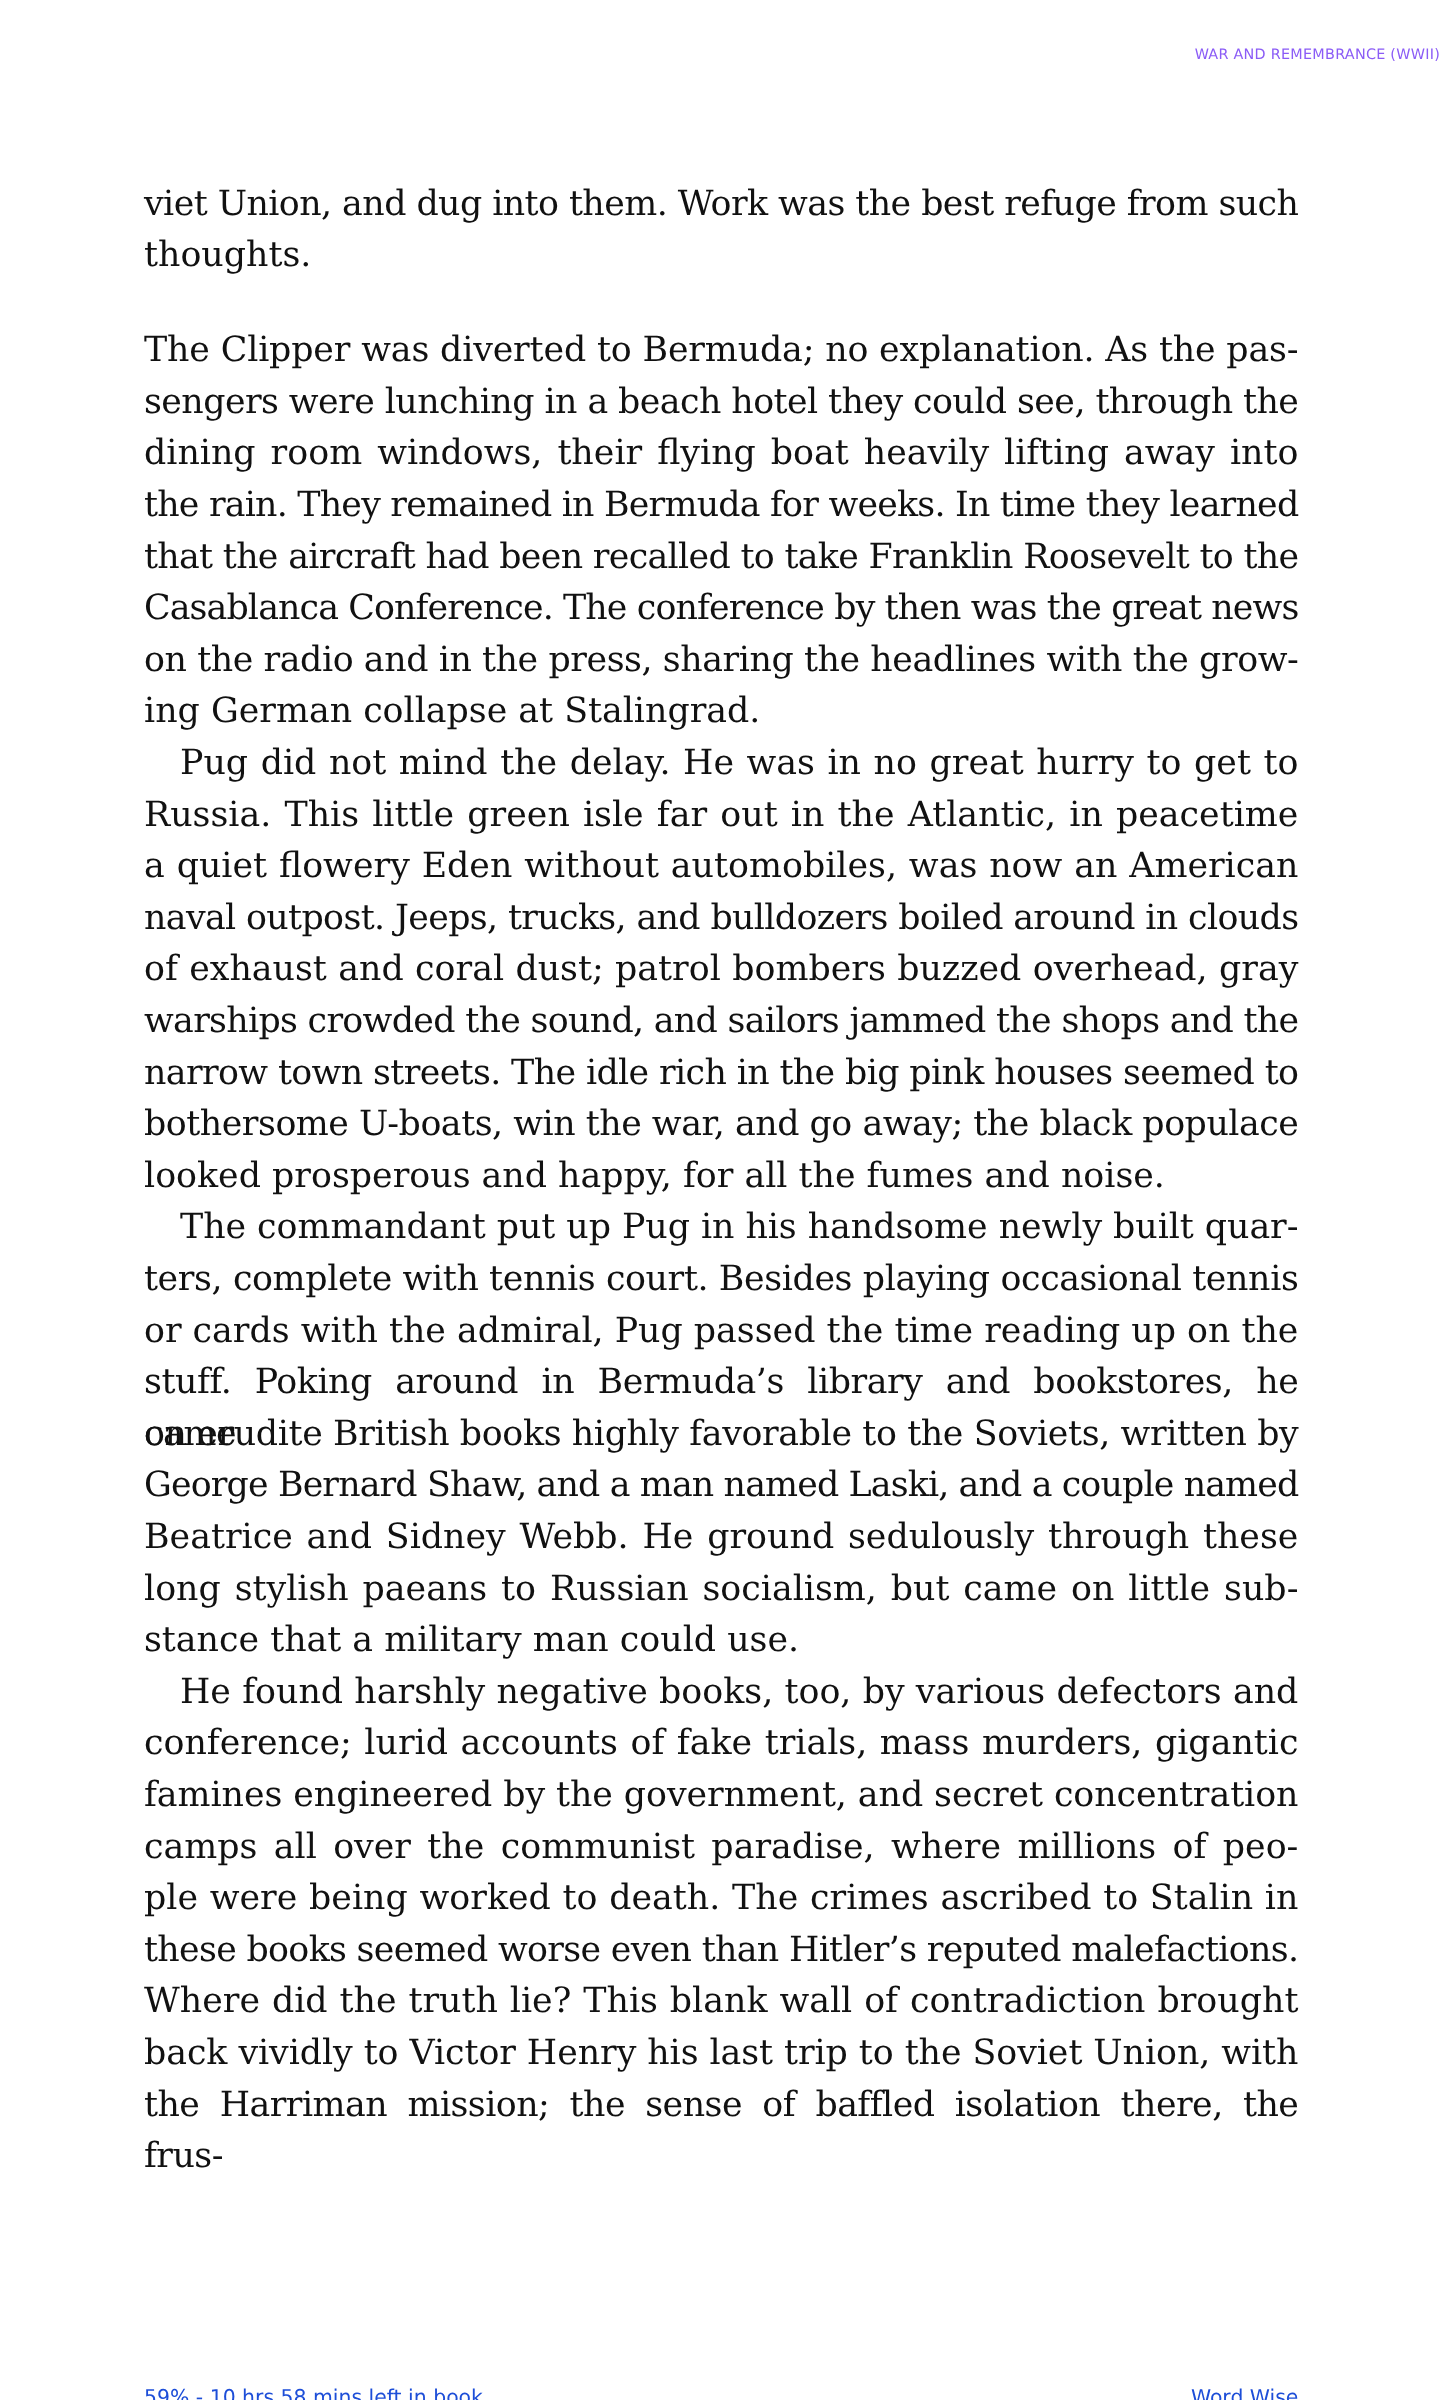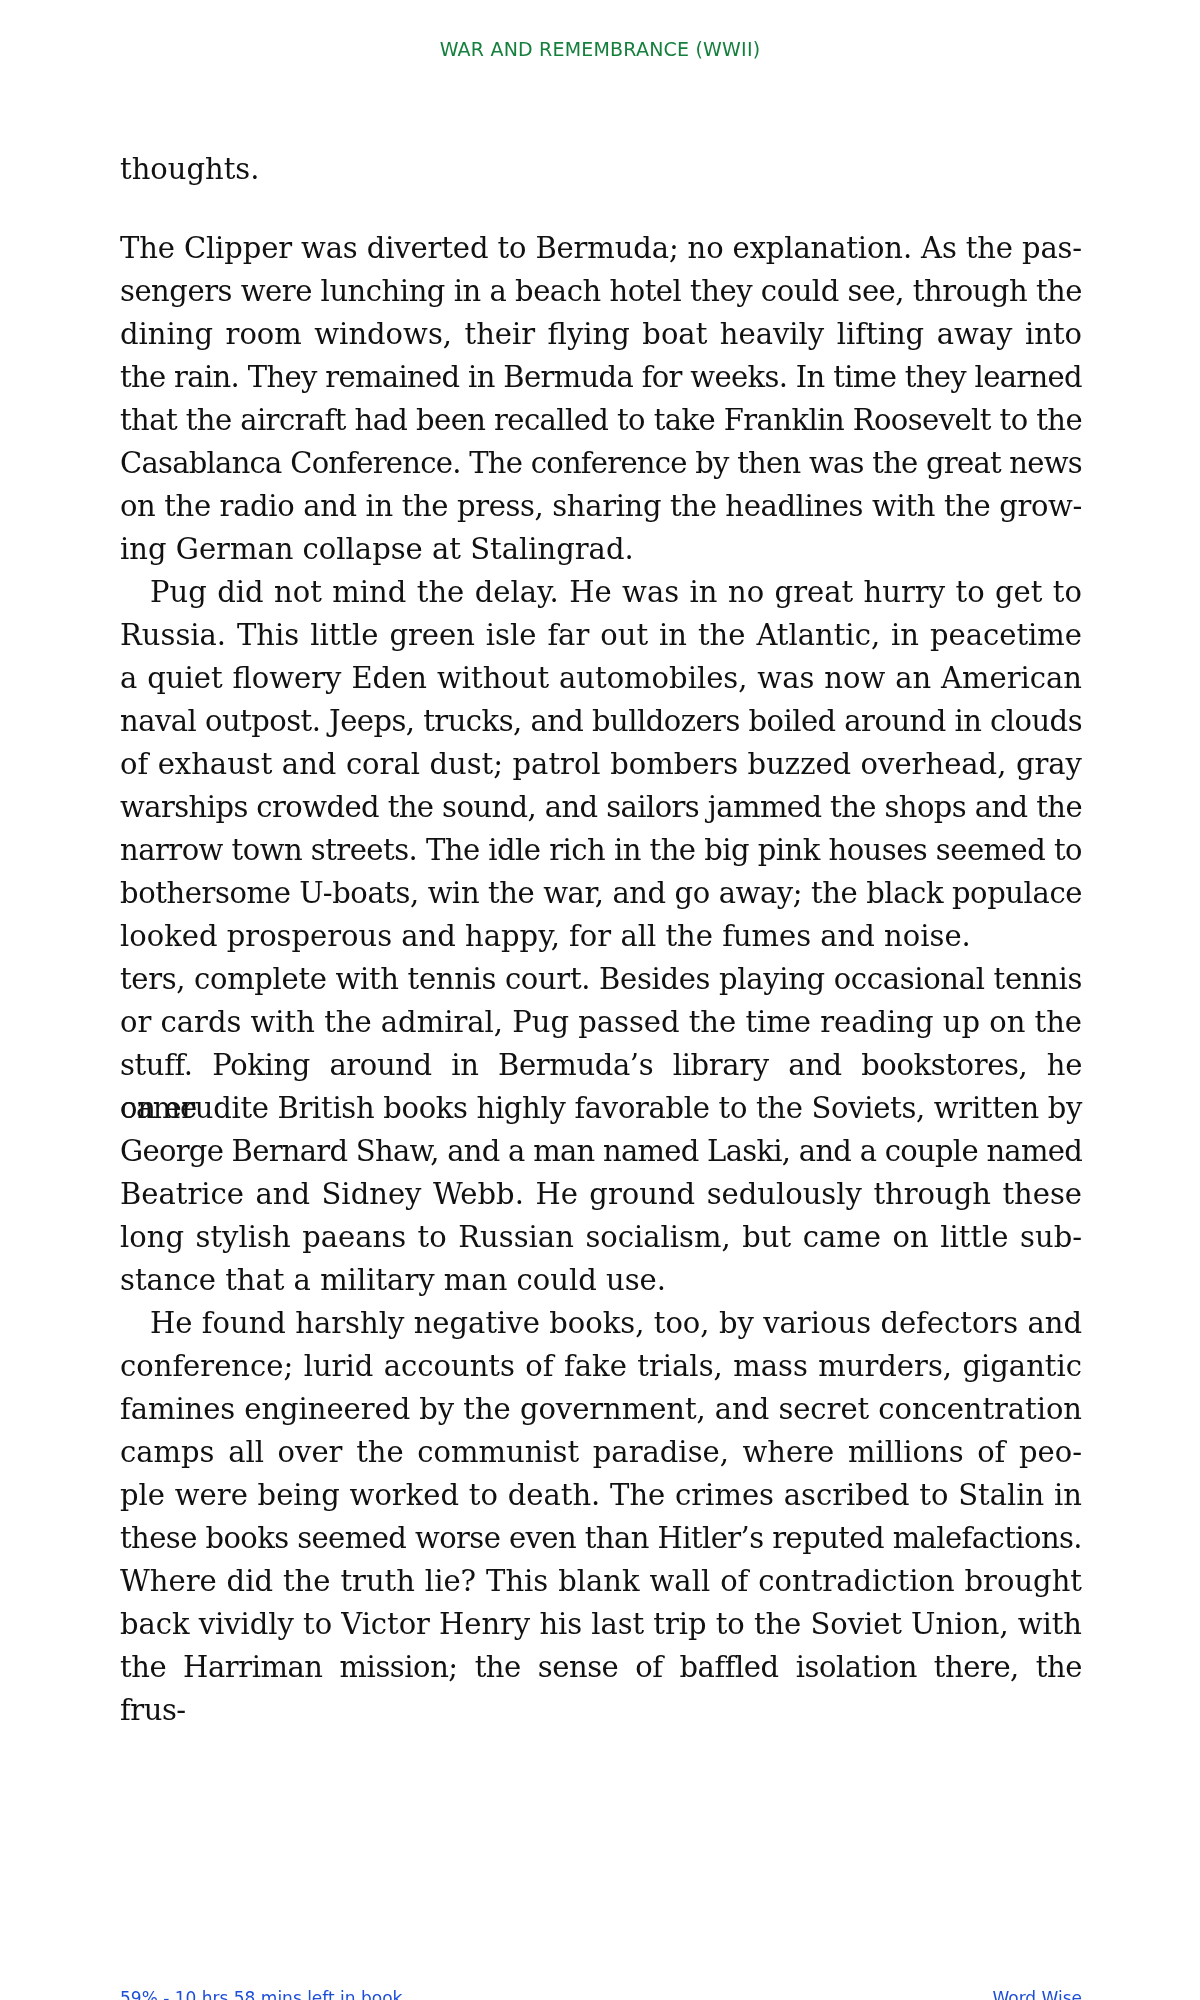--- a/index.html
+++ b/index.html
@@ -1,35 +1,36 @@
 <!DOCTYPE html>
 <html><head>
 <meta charset="utf-8">
 <style>
   html, body { margin:0; padding:0; }
   body { width:1200px; height:2000px; background:#ffffff; position:relative; overflow:hidden; }
-  .header { position:absolute; top:38px; left:0; width:1200px; text-align:center;
-    font-family:"DejaVu Sans", sans-serif; font-size:19px; color:#15803d; letter-spacing:0.2px; }
+  .header { position:absolute; top:38px; left:0; width:1200px; text-align:right;
+    font-family:"DejaVu Sans", sans-serif; font-size:12px; color:#8b5cf6; letter-spacing:0.2px; }
   .page { position:absolute; left:120px; width:962px; top:148px;
     font-family:"DejaVu Serif", serif; font-size:29px; color:#111111; line-height:43px; }
   .ln { display:block; height:43px; white-space:nowrap; text-align:justify; text-align-last:justify; overflow:visible; }
   .ln.last { text-align-last:left; }
   .ln.indent { padding-left:30px; }
   .gap { height:36px; }
   .footer { position:absolute; top:1956px; font-family:"DejaVu Sans", sans-serif; font-size:17px; color:#1d4ed8;margin-top:32px; }
   .footer.left { left:120px; }
   .footer.right { right:118px; }
 </style>
 </head>
 <body>
 
 <div class="header">WAR AND REMEMBRANCE (WWII)</div>
 
 <div class="page" id="page">
     <div>
+      <span class="ln" style="white-space: normal; letter-spacing: -0.463702px;">viet Union, and dug into them. Work was the best refuge from such</span>
       <span class="ln last" style="white-space: nowrap;">thoughts.</span>
     </div>
     <div class="gap"></div>
     <div>
       <span class="ln" style="white-space: normal; letter-spacing: -0.125244px;">The Clipper was diverted to Bermuda; no explanation. As the pas-</span>
       <span class="ln" style="white-space: normal; letter-spacing: -0.464489px;">sengers were lunching in a beach hotel they could see, through the</span>
       <span class="ln" style="white-space: normal;">dining room windows, their flying boat heavily lifting away into</span>
       <span class="ln" style="white-space: normal; letter-spacing: -0.652462px;">the rain. They remained in Bermuda for weeks. In time they learned</span>
       <span class="ln" style="white-space: normal; letter-spacing: -0.561368px;">that the aircraft had been recalled to take Franklin Roosevelt to the</span>
       <span class="ln" style="white-space: normal; letter-spacing: -0.730469px;">Casablanca Conference. The conference by then was the great news</span>
@@ -41,20 +42,21 @@
       <span class="ln" style="white-space: normal;">Russia. This little green isle far out in the Atlantic, in peacetime</span>
       <span class="ln" style="white-space: normal;">a quiet flowery Eden without automobiles, was now an American</span>
       <span class="ln" style="white-space: normal; letter-spacing: -0.523438px;">naval outpost. Jeeps, trucks, and bulldozers boiled around in clouds</span>
       <span class="ln" style="white-space: normal;">of exhaust and coral dust; patrol bombers buzzed overhead, gray</span>
       <span class="ln" style="white-space: normal; letter-spacing: -0.571045px;">warships crowded the sound, and sailors jammed the shops and the</span>
       <span class="ln" style="white-space: normal; letter-spacing: -0.513759px;">narrow town streets. The idle rich in the big pink houses seemed to</span>
       <span class="ln" style="white-space: normal; letter-spacing: -0.397217px;">bothersome U-boats, win the war, and go away; the black populace</span>
       <span class="ln last" style="white-space: nowrap;">looked prosperous and happy, for all the fumes and noise.</span>
     </div>
     <div>
+      <span class="ln indent" style="white-space: normal; letter-spacing: -0.0349576px;">The commandant put up Pug in his handsome newly built quar-</span>
       <span class="ln" style="white-space: normal; letter-spacing: -0.315065px;">ters, complete with tennis court. Besides playing occasional tennis</span>
       <span class="ln" style="white-space: normal; letter-spacing: -0.00683594px;">or cards with the admiral, Pug passed the time reading up on the</span>
       <span class="ln" style="white-space: normal; letter-spacing: -0.354808px;">stuff. Poking around in Bermuda’s library and bookstores, he came</span>
       <span class="ln" style="white-space: normal; letter-spacing: -0.308594px;">on erudite British books highly favorable to the Soviets, written by</span>
       <span class="ln" style="white-space: normal; letter-spacing: -0.714718px;">George Bernard Shaw, and a man named Laski, and a couple named</span>
       <span class="ln" style="white-space: normal;">Beatrice and Sidney Webb. He ground sedulously through these</span>
       <span class="ln" style="white-space: normal;">long stylish paeans to Russian socialism, but came on little sub-</span>
       <span class="ln last" style="white-space: nowrap;">stance that a military man could use.</span>
     </div>
     <div>

